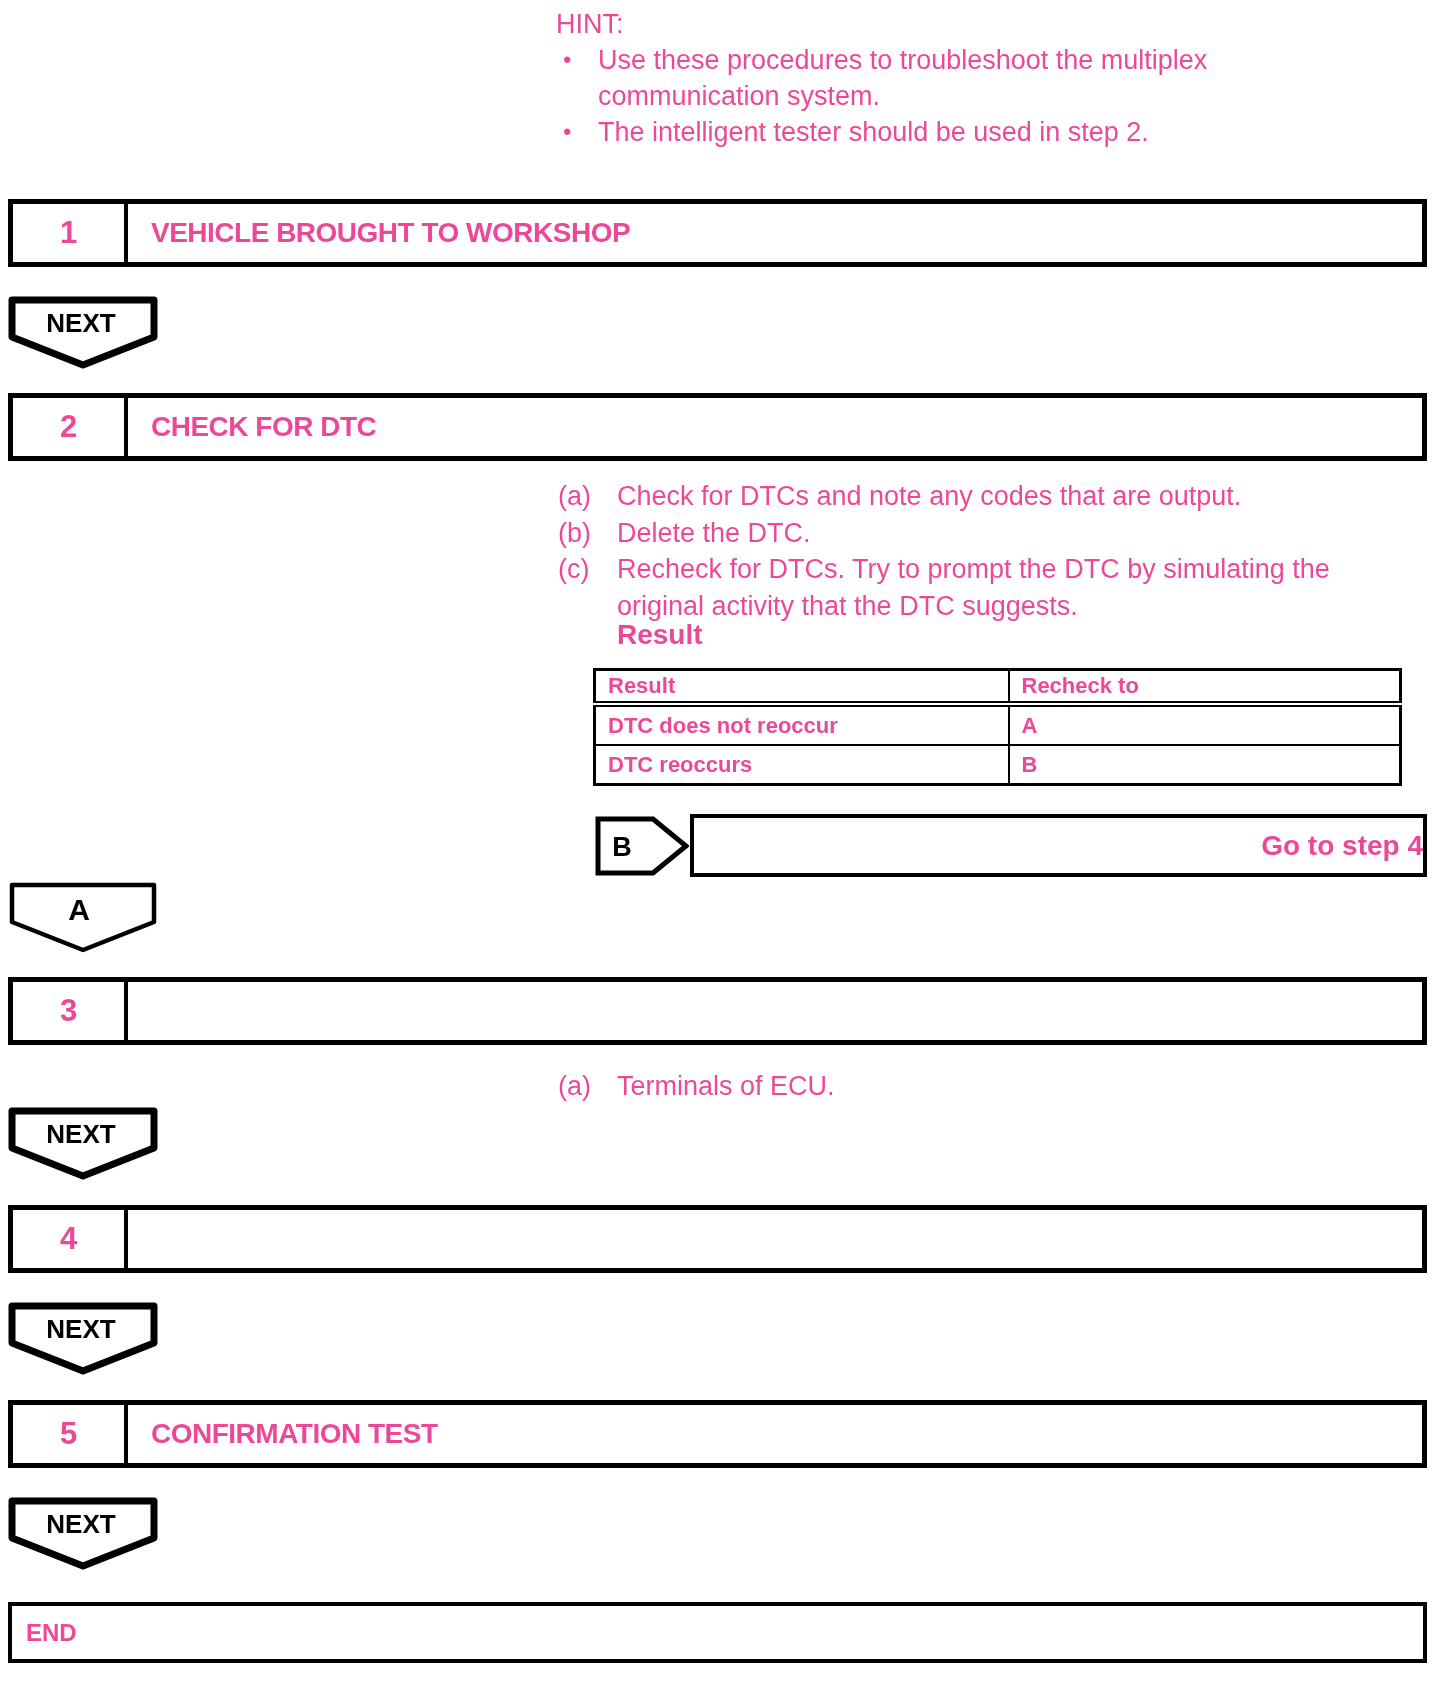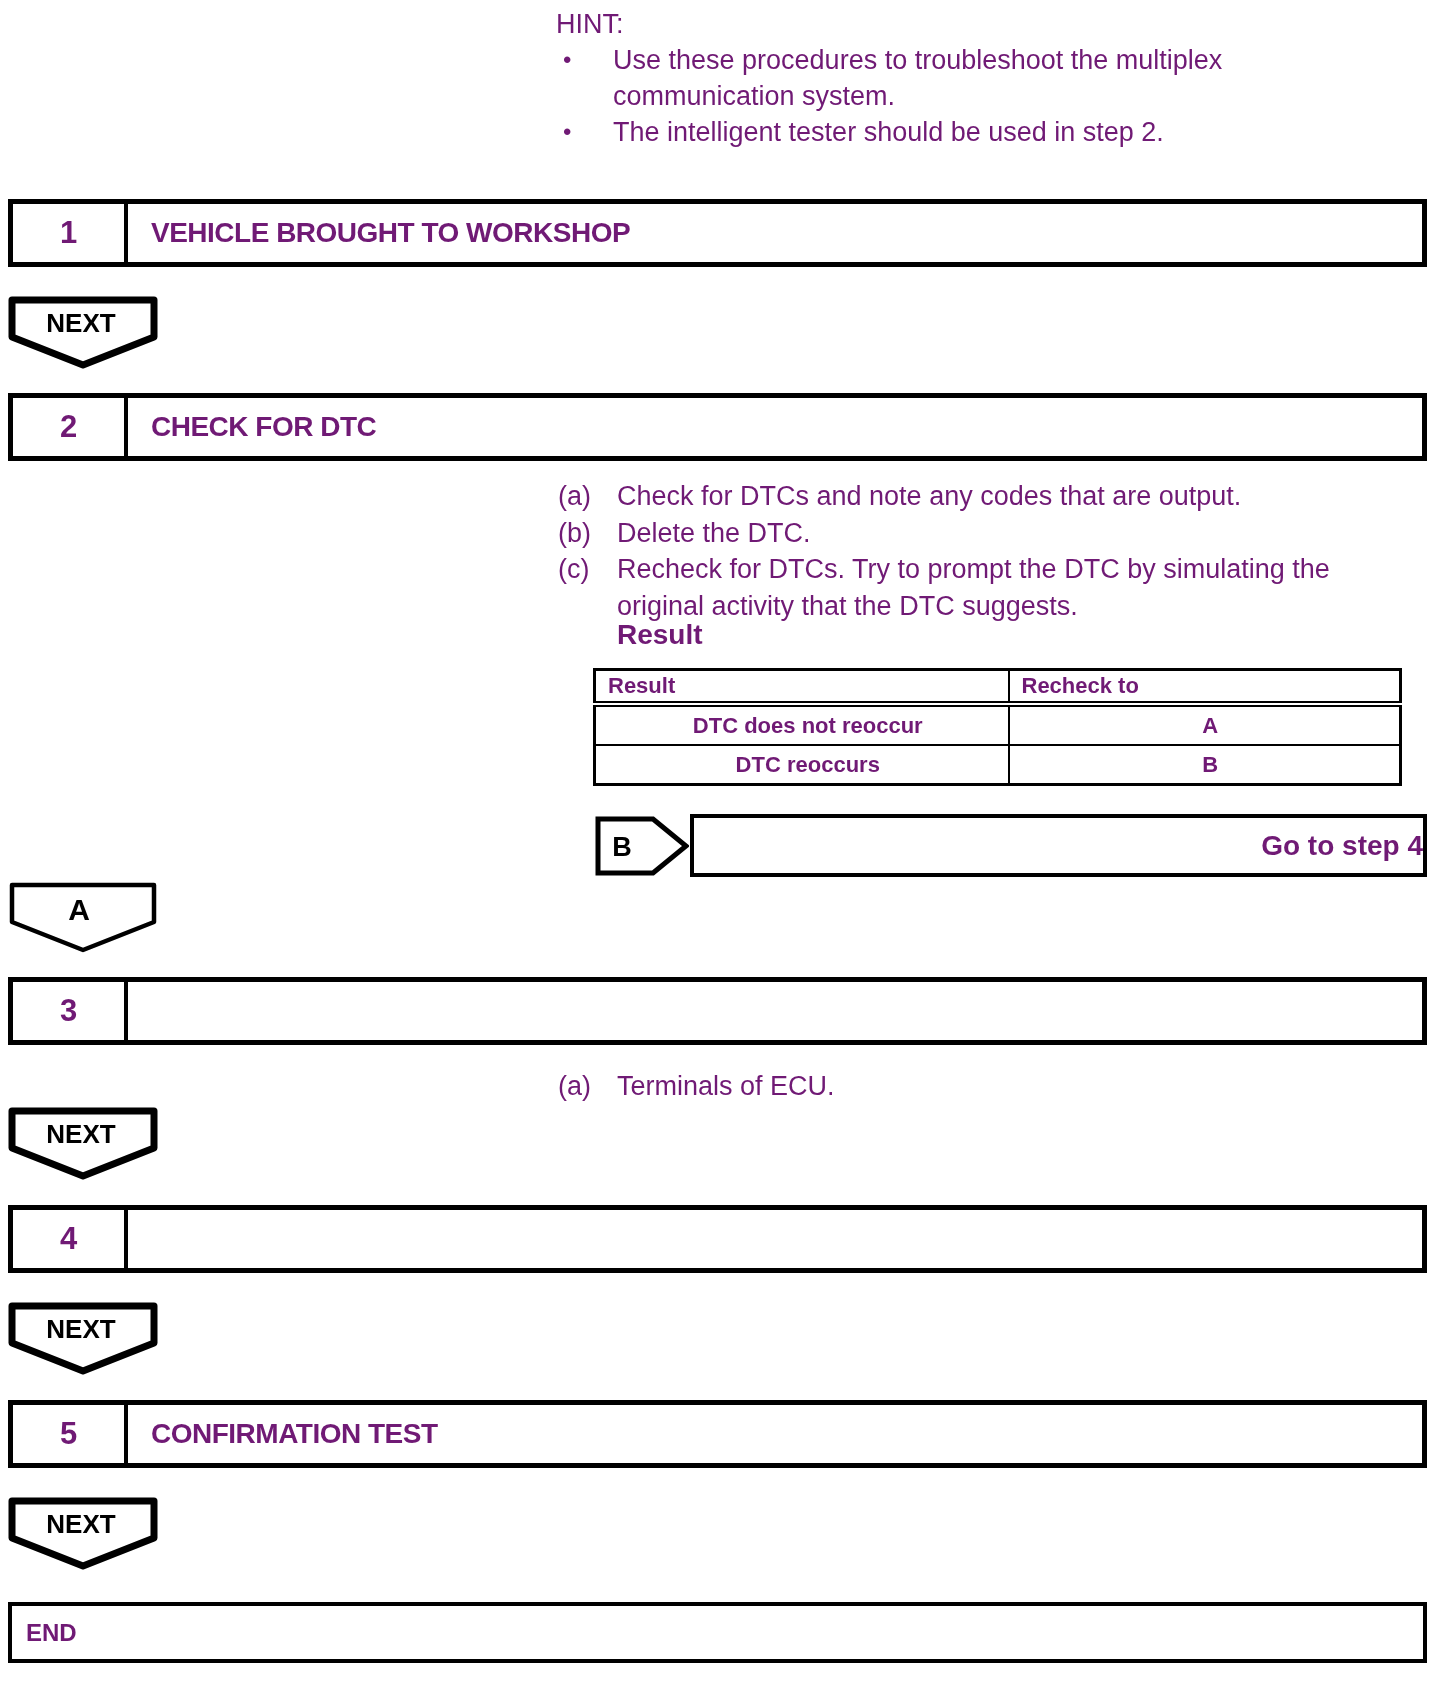--- a/index.html
+++ b/index.html
@@ -1,29 +1,29 @@
 <!DOCTYPE html>
 <html><head>
 <meta charset="utf-8">
 <style>
   html,body{margin:0;padding:0;background:#fff;}
   .page{
     position:relative;
     width:1456px;height:1684px;
     background:#fff;
     font-family:"Liberation Sans", sans-serif;
-    color:#701a75;
+    color:#ec4899;
     overflow:hidden;
   }
   
   .hint{position:absolute;left:556px;top:6px;font-size:27px;line-height:36px;}
   .hint-label{font-weight:normal;}
   .hint-bullet{display:flex;align-items:flex-start;}
   .hint-bullet .bullet{width:42px;padding-left:7px;box-sizing:border-box;font-size:24px;}
-  .hint-bullet .btext{width:690px;margin-left:15px;}
+  .hint-bullet .btext{width:690px;}
   
   .step-box{
     position:absolute;left:8px;width:1419px;height:68px;
     border:5px solid #000;background:#fff;
     display:flex;box-sizing:border-box;
   }
   .step-num{
     width:111px;border-right:4px solid #000;
     display:flex;align-items:center;justify-content:center;
     font-weight:bold;font-size:31px;
@@ -48,21 +48,21 @@
   .result-table{
     position:absolute;left:593px;top:668px;
     border-collapse:collapse;border:3px solid #000;
     table-layout:fixed;width:806px;background:#fff;
   }
   .result-table th,.result-table td{
     border:2px solid #000;text-align:left;vertical-align:middle;
     padding:0 0 0 12px;font-weight:bold;font-size:22px;
   }
   .result-table th{height:30px;border-bottom:6px double #000;}
-  .result-table td{height:37px;text-align:center;}
+  .result-table td{height:37px;}
   .col-result{width:414px;}
   .col-proceed{width:392px;}
   
   .goto-box{
     position:absolute;left:690px;top:814px;width:737px;height:63px;
     border:4px solid #000;box-sizing:border-box;background:#fff;
     display:flex;align-items:center;padding-left:16px;
     font-weight:bold;font-size:28px;justify-content:flex-end;
   }
   .end-box{

